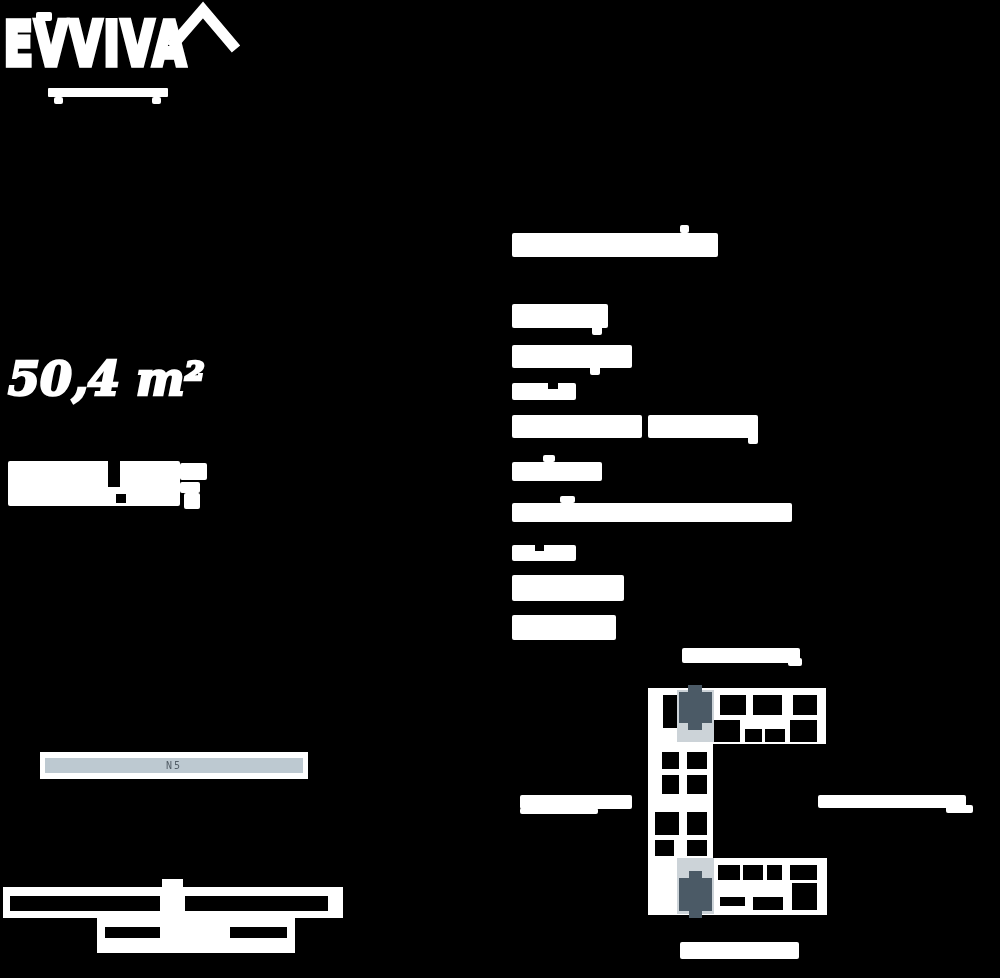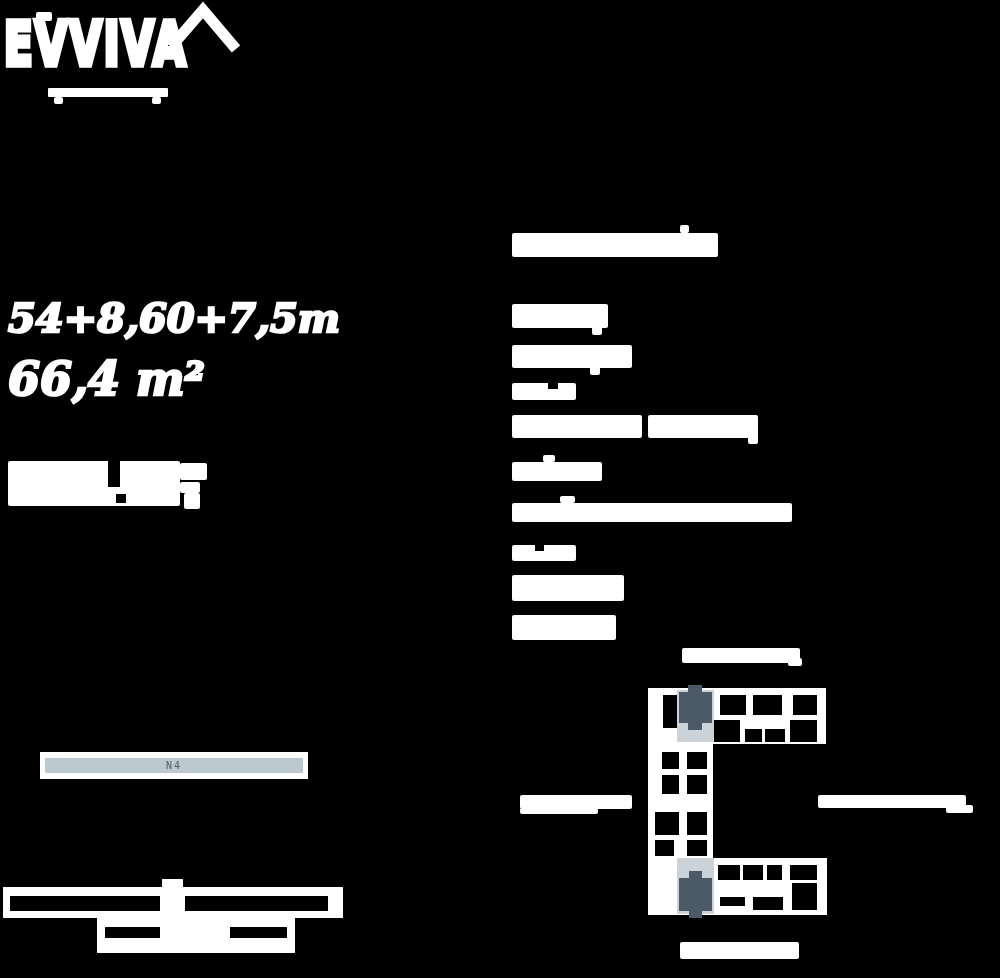--- a/index.html
+++ b/index.html
@@ -47,22 +47,21 @@
     <div class="bar" style="left:36px;top:12px;width:16px;height:9px;"></div>
     <svg class="abs" style="left:165px;top:0;" width="78" height="58" viewBox="0 0 78 58">
       <path d="M6,47 L38,10 L71,49" stroke="#ffffff" stroke-width="11" fill="none"></path>
     </svg>
 
     <div class="bar" style="left:48px;top:88px;width:120px;height:9px;border-radius:1px;"></div>
     <div class="bar" style="left:54px;top:97px;width:9px;height:7px;"></div>
     <div class="bar" style="left:152px;top:97px;width:9px;height:7px;"></div>
   </div>
 
-  <div class="headline h2">54+8,60+7,5m</div>
-  <div class="headline h3">66,4 m²</div>
+  <div class="headline h3">50,4 m²</div>
 
   <div>
     <div class="bar" style="left:8px;top:461px;width:172px;height:45px;"></div>
     <div class="bar" style="left:180px;top:463px;width:27px;height:17px;"></div>
     <div class="bar" style="left:180px;top:482px;width:20px;height:11px;"></div>
     <div class="bar" style="left:184px;top:493px;width:16px;height:16px;"></div>
     <div class="blk" style="left:108px;top:461px;width:12px;height:26px;"></div>
     <div class="blk" style="left:116px;top:494px;width:10px;height:9px;"></div>
   </div>
 
@@ -91,21 +90,21 @@
 
     <div class="bar" style="left:512px;top:545px;width:64px;height:16px;"></div>
     <div class="blk" style="left:535px;top:545px;width:9px;height:6px;"></div>
 
     <div class="bar" style="left:512px;top:575px;width:112px;height:26px;"></div>
 
     <div class="bar" style="left:512px;top:615px;width:104px;height:25px;"></div>
   </div>
 
   <div class="floor-table" id="floor-table">
-      <div class="floor-row">N4</div>
+      <div class="floor-row">N5</div>
     </div>
 
   <div>
     <div class="bar" style="left:162px;top:879px;width:21px;height:10px;border-radius:0;"></div>
     <div class="bar" style="left:3px;top:887px;width:340px;height:31px;border-radius:0;"></div>
     <div class="blk" style="left:10px;top:896px;width:150px;height:15px;"></div>
     <div class="blk" style="left:185px;top:896px;width:143px;height:15px;"></div>
     <div class="bar" style="left:97px;top:918px;width:198px;height:35px;border-radius:0;"></div>
     <div class="blk" style="left:105px;top:927px;width:55px;height:11px;"></div>
     <div class="blk" style="left:230px;top:927px;width:57px;height:11px;"></div>

